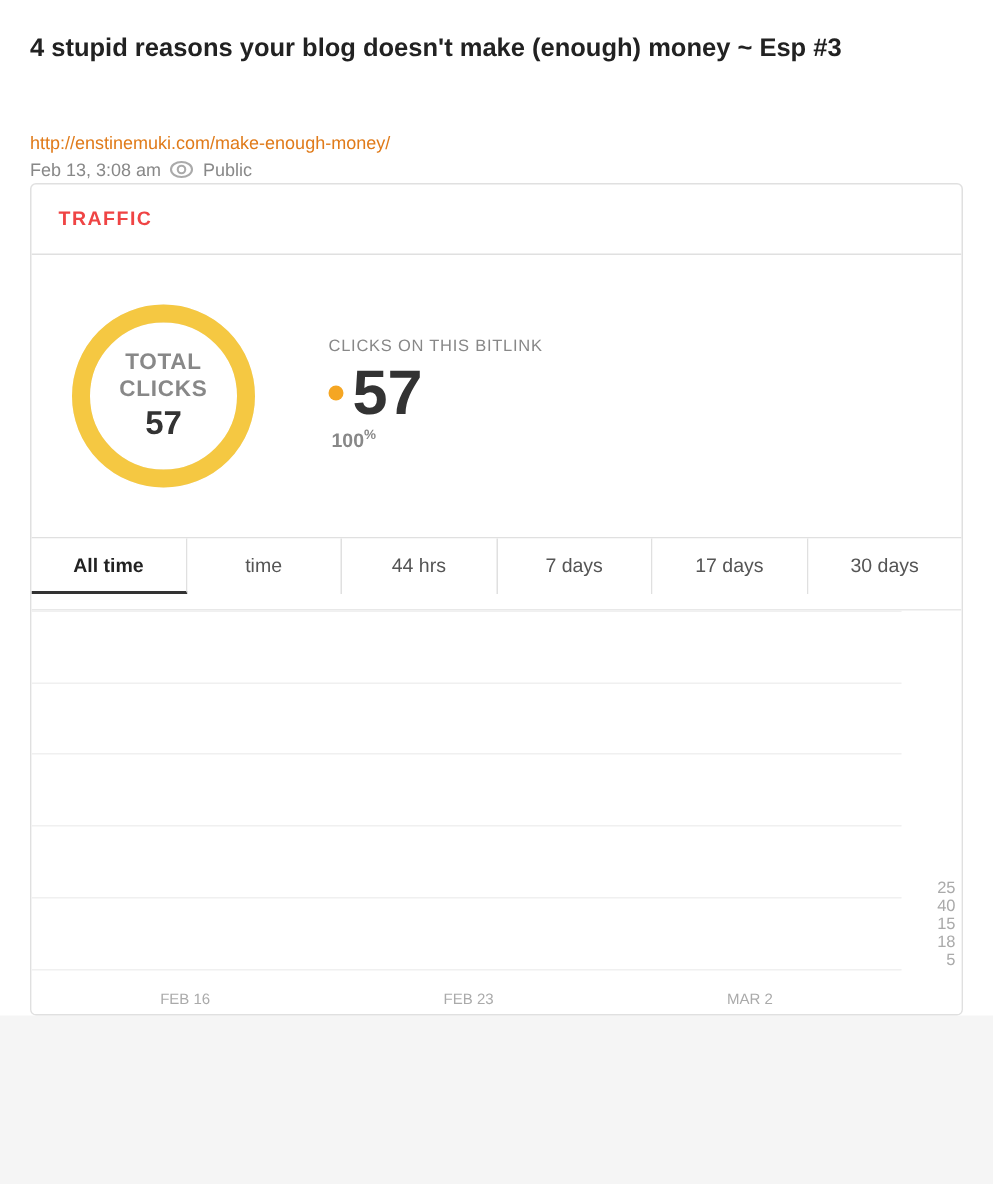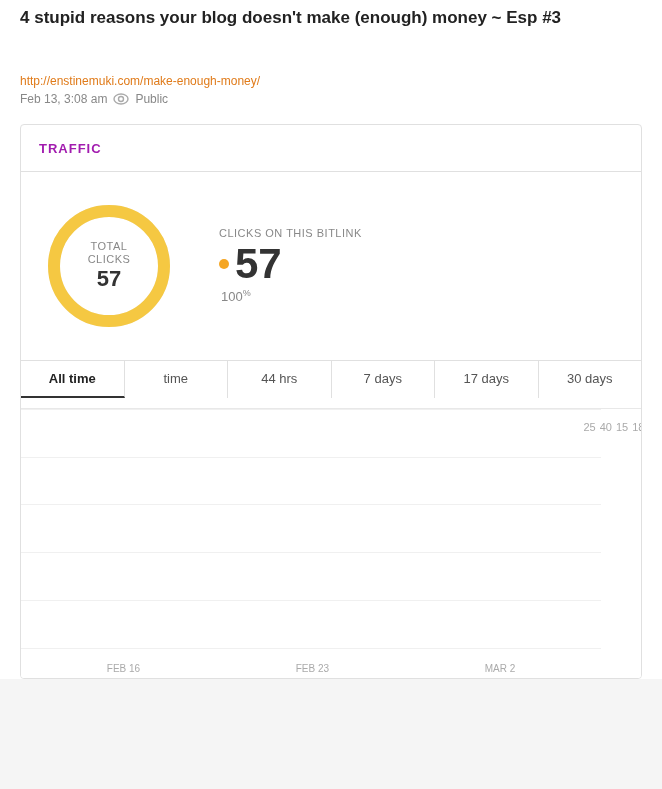--- a/index.html
+++ b/index.html
@@ -5,62 +5,62 @@
     * { box-sizing: border-box; margin: 0; padding: 0; }
     body {
       font-family: -apple-system, BlinkMacSystemFont, 'Segoe UI', Arial, sans-serif;
       background: #f5f5f5;
       color: #333;
       width: 662px;
       min-height: 789px;
     }
     .page-container {
       background: #fff;
-      padding: 6px 20px 0 20px;
+      padding: 20px 20px 0 20px;
     }
     .post-title {
       font-size: 17px;
       font-weight: 600;
       color: #222;
       line-height: 1.4;
       margin-bottom: 6px;
     }
     .post-url {
       font-size: 12px;
       color: #e07b1a;
       margin-bottom: 4px;
       margin-top: 44px;
     }
     .post-meta {
       font-size: 12px;
       color: #888;
       display: flex;
       align-items: center;
       gap: 6px;
-      margin-bottom: 18px;
+      margin-bottom: 2px;
     }
     .post-meta .eye-icon {
       display: inline-flex;
       align-items: center;
     }
     .traffic-card {
       border: 1px solid #e0e0e0;
       border-radius: 4px;
       background: #fff;
       overflow: hidden;
     }
     .traffic-header {
       padding: 14px 18px;
       border-bottom: 1px solid #e0e0e0;
     }
     .traffic-header span {
       font-size: 13px;
       font-weight: 700;
       letter-spacing: 1px;
-      color: #a21caf;
+      color: #ef4444;
       text-transform: uppercase;
     }
     .traffic-body {
       padding: 24px 18px 0 18px;
     }
     .stats-row {
       display: flex;
       align-items: center;
       gap: 40px;
       margin-bottom: 24px;
@@ -76,25 +76,26 @@
       transform: rotate(-90deg);
     }
     .donut-center {
       position: absolute;
       top: 50%;
       left: 50%;
       transform: translate(-50%, -50%);
       text-align: center;
     }
     .donut-center .label {
-      font-size: 11px;
+      font-size: 15px;
       color: #888;
       text-transform: uppercase;
       letter-spacing: 0.5px;
       line-height: 1.2;
+      font-weight: bold;
     }
     .donut-center .value {
       font-size: 22px;
       font-weight: 600;
       color: #333;
     }
     .clicks-info {
       flex: 1;
     }
     .clicks-label {
@@ -120,20 +121,21 @@
     .clicks-number {
       font-size: 42px;
       font-weight: 700;
       color: #333;
       line-height: 1;
     }
     .clicks-percent {
       font-size: 13px;
       color: #888;
       margin-left: 2px;
+      font-weight: bold;
     }
     .clicks-percent sup {
       font-size: 9px;
     }
     
     .time-tabs {
       display: flex;
       border-top: 1px solid #e0e0e0;
       margin: 0 -18px;
     }
@@ -172,22 +174,22 @@
       left: 0; right: 0;
       border-top: 1px solid #f0f0f0;
     }
     .y-labels {
       position: absolute;
       right: 0;
       top: 12px;
       bottom: 30px;
       width: 36px;
       display: flex;
-      flex-direction: row;
-      justify-content: center;
+      flex-direction: column;
+      justify-content: flex-end;
     }
     .y-label {
       font-size: 11px;
       color: #aaa;
       text-align: right;
       padding-right: 4px;
     }
     .bars-container {
       position: absolute;
       left: 0; right: 40px;

